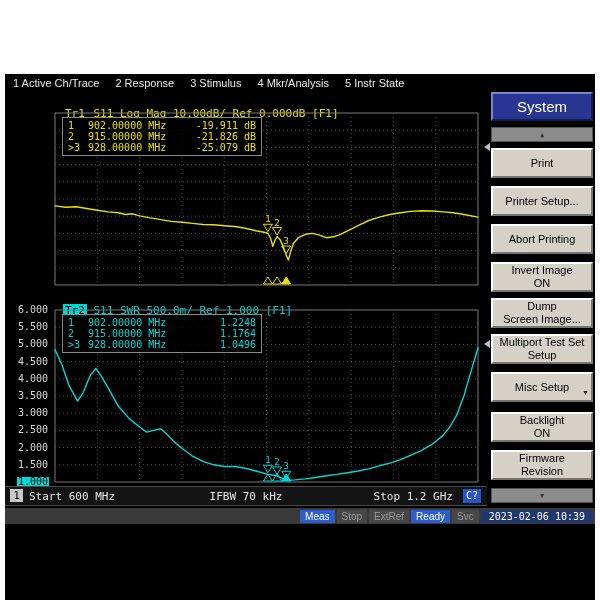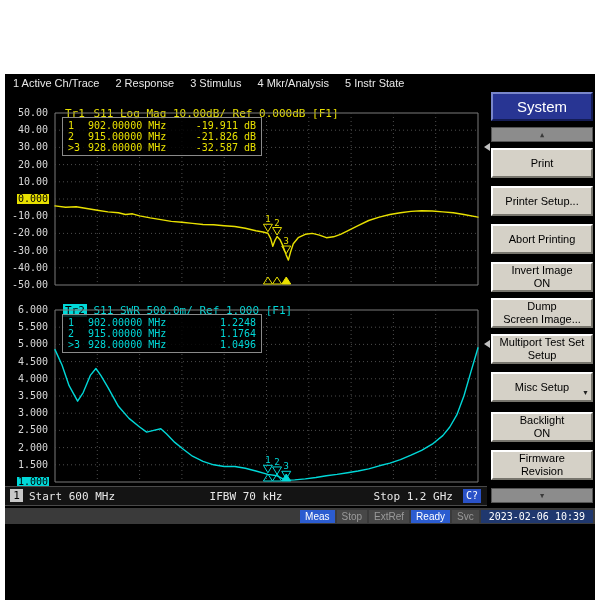--- a/index.html
+++ b/index.html
@@ -83,33 +83,20 @@
         <span class="menu-item">2 Response</span>
         <span class="menu-item">3 Stimulus</span>
         <span class="menu-item">4 Mkr/Analysis</span>
         <span class="menu-item">5 Instr State</span>
       </div>
 
     <div class="graphs">
       <div class="trace-title t1">
         <span class="trace-tag">Tr1</span><span> S11 Log Mag 10.00dB/ Ref 0.000dB [F1]</span>
       </div>
-      <div class="ylabels" id="yl1">
-          <span class="ylab" style="top: -5px;">50.00</span>
-          <span class="ylab" style="top: 12.2px;">40.00</span>
-          <span class="ylab" style="top: 29.4px;">30.00</span>
-          <span class="ylab" style="top: 46.6px;">20.00</span>
-          <span class="ylab" style="top: 63.8px;">10.00</span>
-          <span class="ylab" style="top: 81px; background: rgb(232, 224, 0); color: rgb(0, 0, 0);">0.000</span>
-          <span class="ylab" style="top: 98.2px;">-10.00</span>
-          <span class="ylab" style="top: 115.4px;">-20.00</span>
-          <span class="ylab" style="top: 132.6px;">-30.00</span>
-          <span class="ylab" style="top: 149.8px;">-40.00</span>
-          <span class="ylab" style="top: 167px;">-50.00</span>
-        </div>
       <div class="plot" id="plot1">
         <svg id="svg1" width="423" height="172" xmlns="http://www.w3.org/2000/svg">
             <line x1="0" y1="0" x2="0" y2="172" stroke="#7a7a7a" stroke-width="1" stroke-dasharray="none"></line>
             <line x1="0" y1="0" x2="423" y2="0" stroke="#7a7a7a" stroke-width="1" stroke-dasharray="none"></line>
             <line x1="42.3" y1="0" x2="42.3" y2="172" stroke="#4d4d4d" stroke-width="1" stroke-dasharray="1 3"></line>
             <line x1="0" y1="17.2" x2="423" y2="17.2" stroke="#4d4d4d" stroke-width="1" stroke-dasharray="1 3"></line>
             <line x1="84.6" y1="0" x2="84.6" y2="172" stroke="#4d4d4d" stroke-width="1" stroke-dasharray="1 3"></line>
             <line x1="0" y1="34.4" x2="423" y2="34.4" stroke="#4d4d4d" stroke-width="1" stroke-dasharray="1 3"></line>
             <line x1="126.89999999999999" y1="0" x2="126.89999999999999" y2="172" stroke="#4d4d4d" stroke-width="1" stroke-dasharray="1 3"></line>
             <line x1="0" y1="51.599999999999994" x2="423" y2="51.599999999999994" stroke="#4d4d4d" stroke-width="1" stroke-dasharray="1 3"></line>
@@ -135,21 +122,21 @@
             <text x="222.07500000000002" y="112.54071999999998" fill="#e8e000" font-size="9" text-anchor="middle" font-family="DejaVu Sans Mono, monospace">2</text>
             <polygon points="222.07500000000002,164 217.57500000000002,171 226.57500000000002,171" fill="none" stroke="#e8e000" stroke-width="1"></polygon>
             <polygon points="231.23999999999998,140.54964 226.73999999999998,133.04964 235.73999999999998,133.04964" fill="none" stroke="#e8e000" stroke-width="1"></polygon>
             <text x="231.23999999999998" y="131.04964" fill="#e8e000" font-size="9" text-anchor="middle" font-family="DejaVu Sans Mono, monospace">3</text>
             <polygon points="231.23999999999998,164 226.73999999999998,171 235.73999999999998,171" fill="#e8e000" stroke="#e8e000" stroke-width="1"></polygon>
           </svg>
       </div>
       <div class="mtable" id="mt1">
           <div class="mrow"><span class="mc0">1</span><span class="mc1">902.00000 MHz</span><span class="mc2">-19.911 dB</span></div>
           <div class="mrow"><span class="mc0">2</span><span class="mc1">915.00000 MHz</span><span class="mc2">-21.826 dB</span></div>
-          <div class="mrow"><span class="mc0">&gt;3</span><span class="mc1">928.00000 MHz</span><span class="mc2">-32.587 dB</span></div>
+          <div class="mrow"><span class="mc0">&gt;3</span><span class="mc1">928.00000 MHz</span><span class="mc2">-25.079 dB</span></div>
         </div>
 
       <div class="trace-title t2">
         <span class="trace-tag active">Tr2</span><span> S11 SWR 500.0m/ Ref 1.000 [F1]</span>
       </div>
       <div class="ylabels" id="yl2">
           <span class="ylab" style="top: -5px;">6.000</span>
           <span class="ylab" style="top: 12.2px;">5.500</span>
           <span class="ylab" style="top: 29.4px;">5.000</span>
           <span class="ylab" style="top: 46.6px;">4.500</span>

